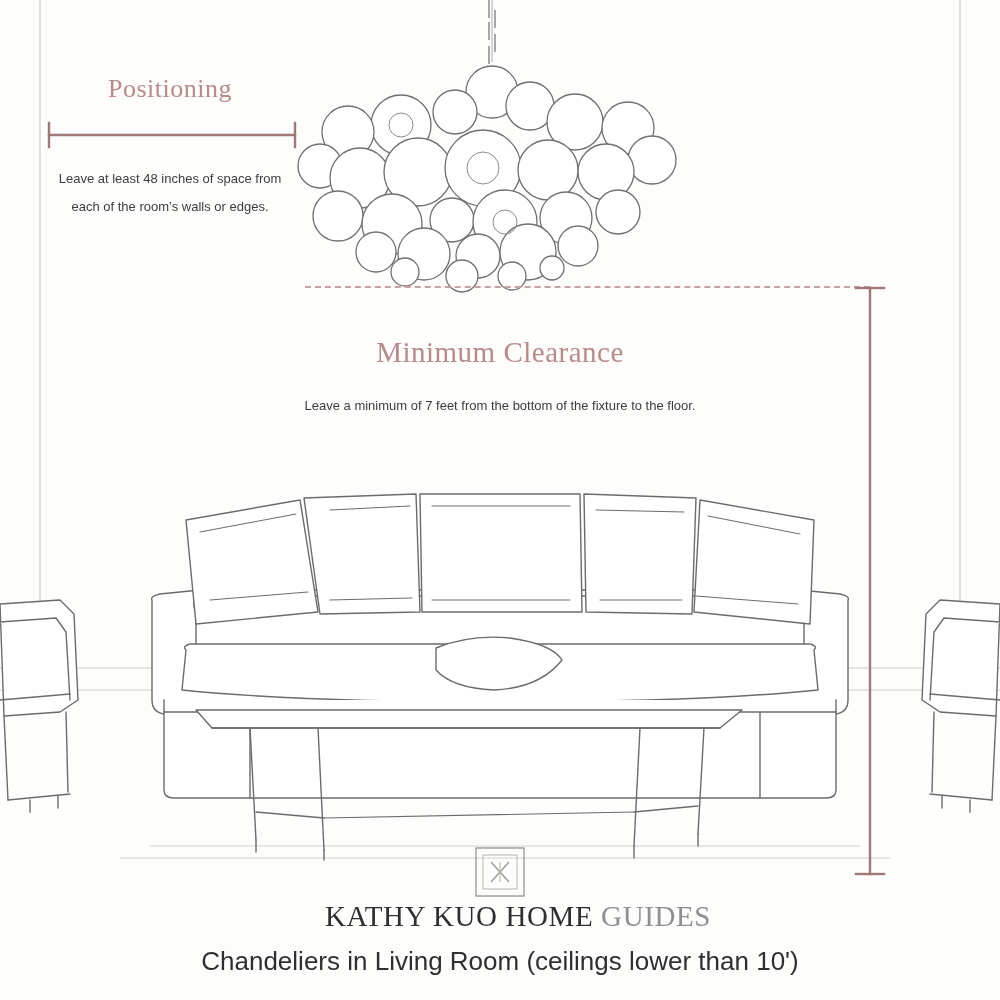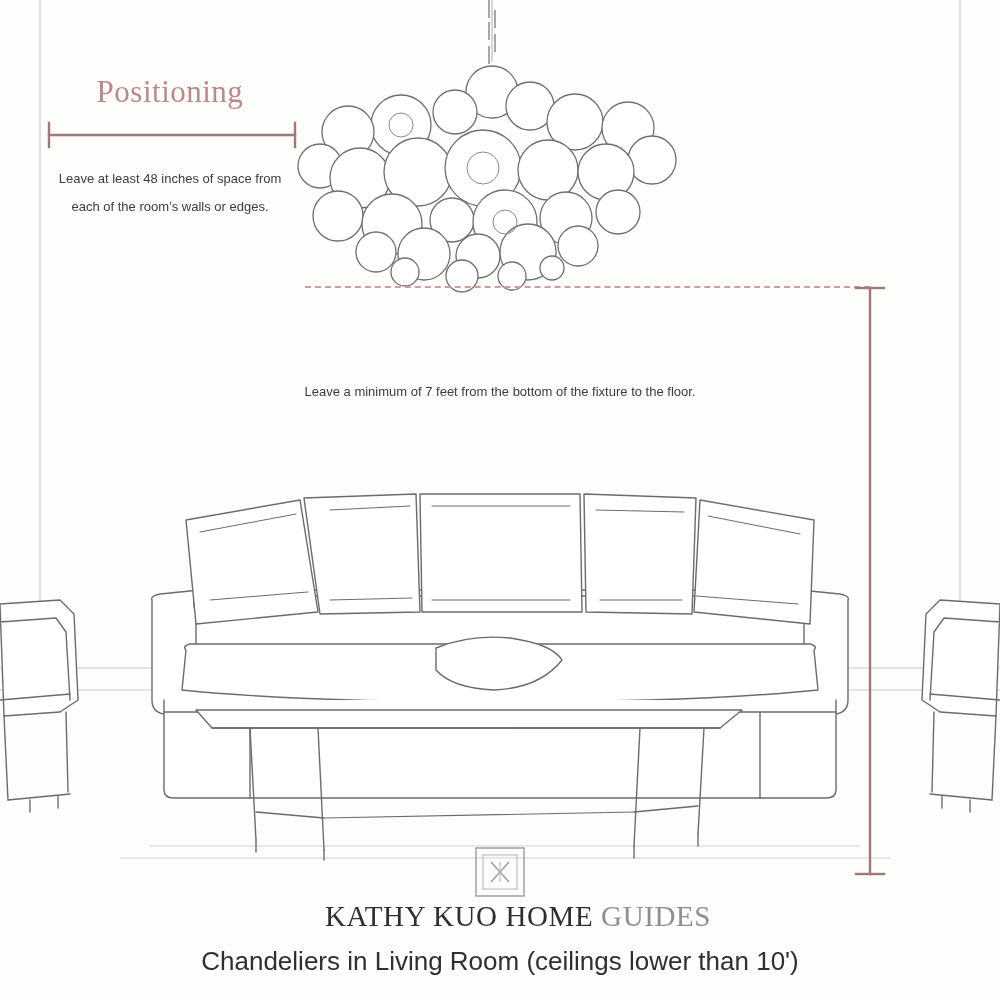--- a/index.html
+++ b/index.html
@@ -32,21 +32,21 @@
     position: absolute;
     font-family: "Liberation Serif", serif;
     color: #b98a8a;
     letter-spacing: 0.5px;
   }
   #positioning-title {
     left: 40px;
     top: 74px;
     width: 260px;
     text-align: center;
-    font-size: 31px;
+    font-size: 26px;
   }
   #clearance-title {
     left: 300px;
     top: 336px;
     width: 400px;
     text-align: center;
     font-size: 29px;
   }
   .body-text {
     position: absolute;
@@ -56,21 +56,21 @@
     line-height: 28px;
     text-align: center;
   }
   #positioning-body {
     left: 45px;
     top: 165px;
     width: 250px;
   }
   #clearance-body {
     left: 300px;
-    top: 378px;
+    top: 392px;
     width: 400px;
   }
 
   
   #positioning-rule {
     position: absolute;
     left: 47px;
     top: 120px;
     width: 250px;
     height: 30px;
@@ -262,20 +262,21 @@
   <div id="dashed-rule"></div>
 
   <svg id="vertical-rule" viewBox="0 0 40 590">
     <g stroke="#a07878" stroke-width="2.4" fill="none" stroke-linecap="square">
       <line x1="20" y1="2" x2="20" y2="588"></line>
       <line x1="6" y1="2" x2="34" y2="2"></line>
       <line x1="6" y1="588" x2="34" y2="588"></line>
     </g>
   </svg>
 
+  <div class="title-script" id="clearance-title">Minimum Clearance</div>
 
   <div class="body-text" id="clearance-body">Leave a minimum of 7 feet from the bottom of the fixture to the floor.</div>
 
   <svg id="footer-logo" viewBox="0 0 52 52">
     <rect x="2" y="2" width="48" height="48" fill="none" stroke="#9a9a9a" stroke-width="1.4"></rect>
     <rect x="9" y="9" width="34" height="34" fill="none" stroke="#b9b4b0" stroke-width="1"></rect>
     <path d="M17 16 L35 36 M35 16 L17 36" stroke="#9a9a9a" stroke-width="1.3" fill="none"></path>
     <path d="M26 16 L26 36" stroke="#b9b4b0" stroke-width="1" fill="none"></path>
   </svg>
 

